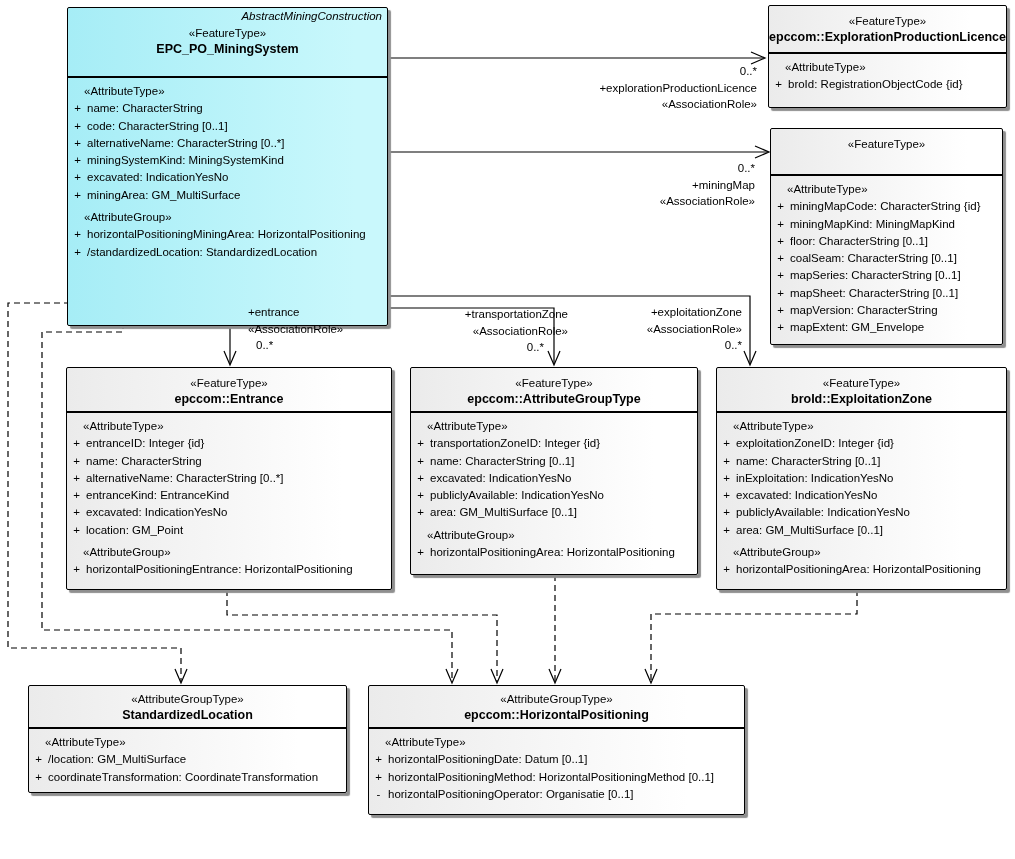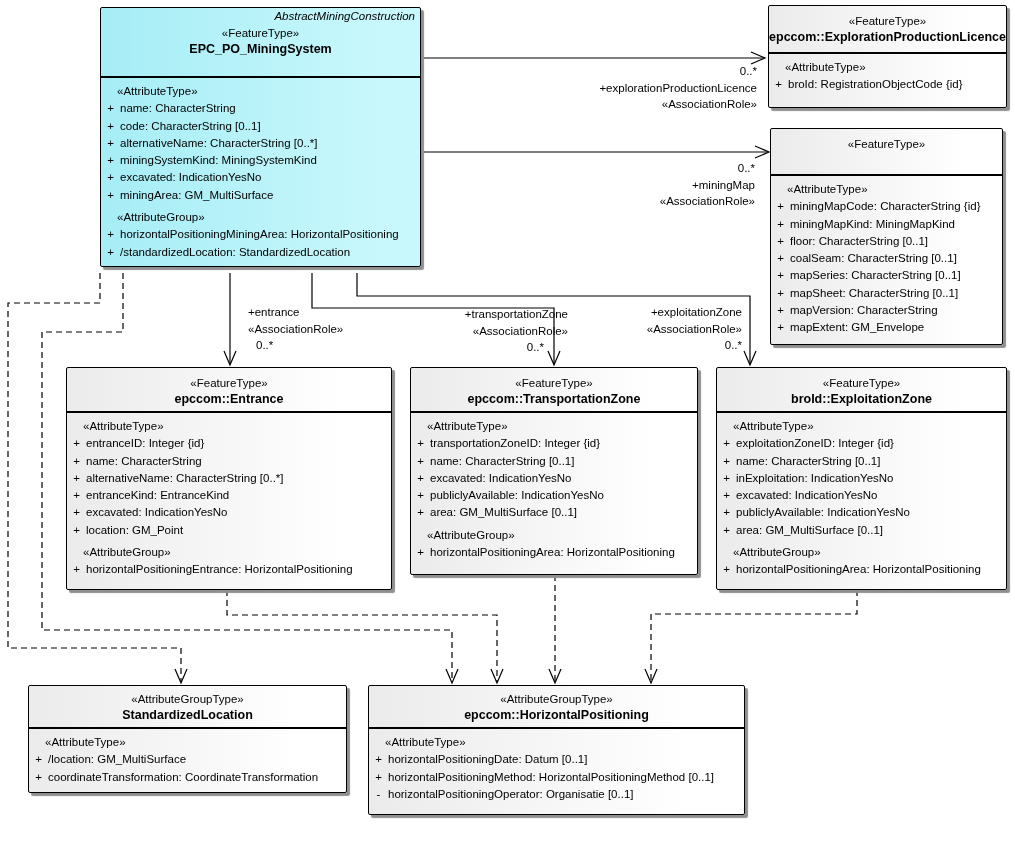--- a/index.html
+++ b/index.html
@@ -52,21 +52,21 @@
       <path d="M555 575 V681"></path>
       <path d="M857 590 V614 H651 V681"></path>
     </g>
     <path d="M175 669 L181 683 L187 669"></path>
     <path d="M446 669 L452 683 L458 669"></path>
     <path d="M491 669 L497 683 L503 669"></path>
     <path d="M549 669 L555 683 L561 669"></path>
     <path d="M645 669 L651 683 L657 669"></path>
   </svg>
 
-  <div class="uml hl" style="left:67px;top:7px;width:321px;height:260px;margin-left:33px;">
+  <div class="uml hl" style="left:67px;top:7px;width:321px;height:319px;">
     <div class="hd" style="height:70px;padding-top:2px;">
       <div class="tag">AbstractMiningConstruction</div>
       <div class="meta">«FeatureType»</div>
       <div class="nm">EPC_PO_MiningSystem</div>
     </div>
     <div class="bd">
         <div class="sec-head">«AttributeType»</div>
         <div class="attr-row">
           <span class="vis">+</span>
           <span class="attr-text">name: CharacterString</span>
@@ -193,21 +193,21 @@
         <div class="attr-row">
           <span class="vis">+</span>
           <span class="attr-text">horizontalPositioningEntrance: HorizontalPositioning</span>
         </div>
       </div>
   </div>
 
   <div class="uml" style="left:410px;top:367px;width:288px;height:208px;">
     <div class="hd" style="height:45px;">
       <div class="meta">«FeatureType»</div>
-      <div class="nm">epccom::TransportationZone</div>
+      <div class="nm">epccom::AttributeGroupType</div>
     </div>
     <div class="bd">
         <div class="sec-head">«AttributeType»</div>
         <div class="attr-row">
           <span class="vis">+</span>
           <span class="attr-text">transportationZoneID: Integer {id}</span>
         </div>
         <div class="attr-row">
           <span class="vis">+</span>
           <span class="attr-text">name: CharacterString [0..1]</span>

